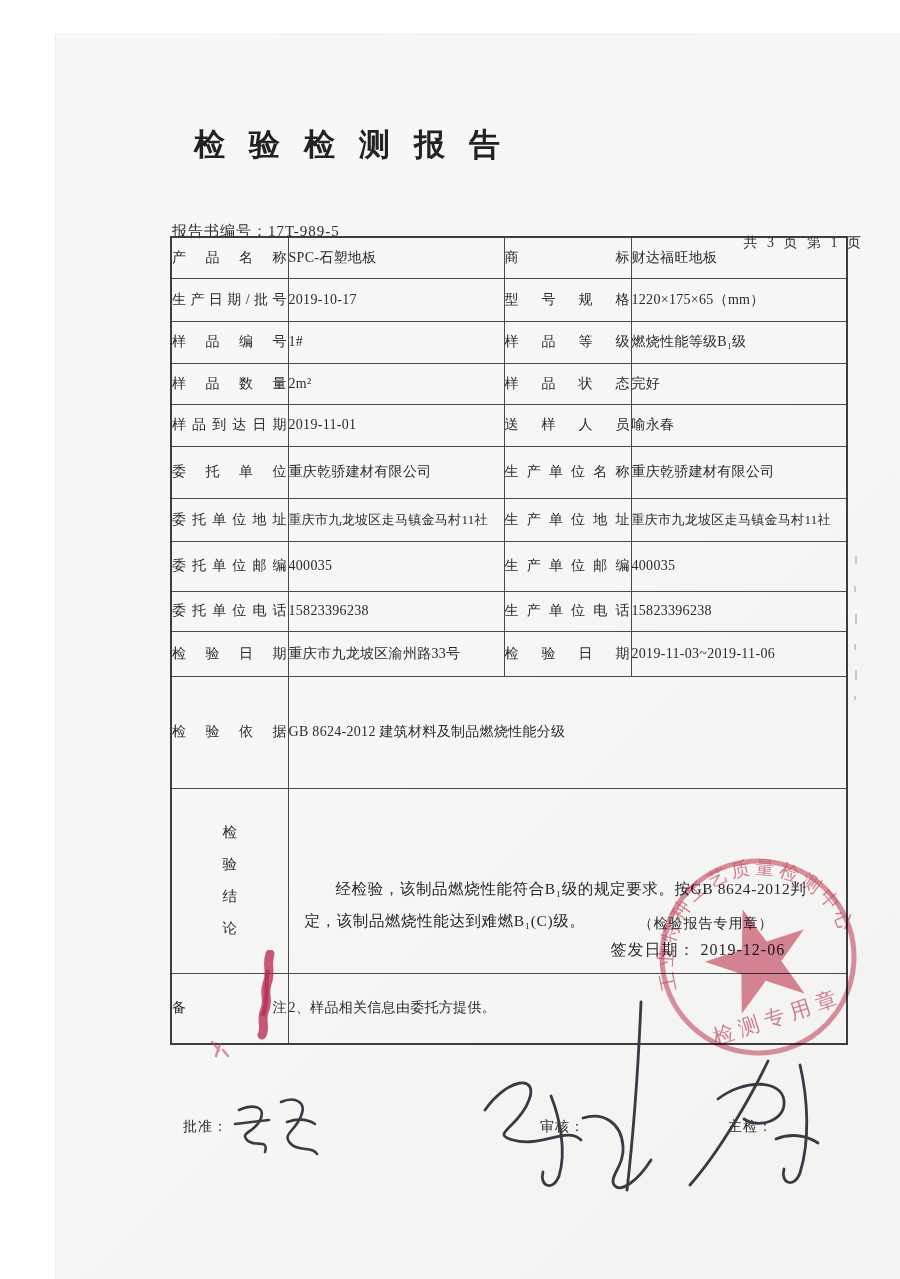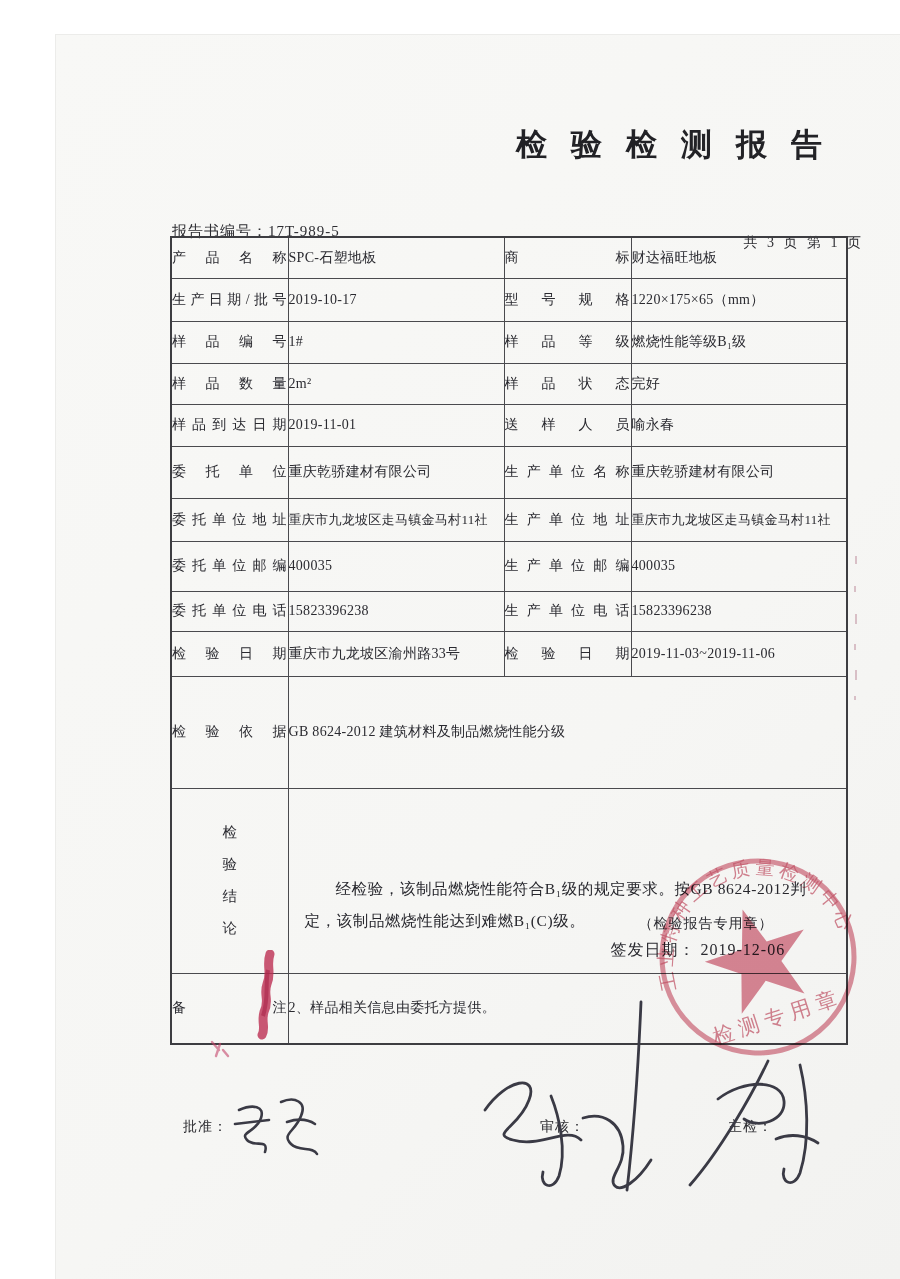--- a/index.html
+++ b/index.html
@@ -2,21 +2,21 @@
 <html><head>
 <meta charset="utf-8">
 <style>
   html,body{margin:0;padding:0;}
   body{width:900px;height:1279px;background:#ffffff;overflow:hidden;
        font-family:"Liberation Serif","DejaVu Serif",serif;color:#26262b;}
   .page{position:relative;width:900px;height:1279px;background:#ffffff;}
   .paper{position:absolute;left:55px;top:34px;right:0;bottom:0;
          background:linear-gradient(135deg,#f8f8f6 0%,#f6f6f4 60%,#f2f2f0 100%);
          box-shadow:inset 1px 1px 0 #ececea;}
-  .doc-title{position:absolute;left:170px;top:124px;width:676px;text-align:right;
+  .doc-title{position:absolute;left:170px;top:124px;width:676px;text-align:left;
              font-size:31px;font-weight:bold;letter-spacing:24px;color:#222226;
              text-indent:24px;white-space:nowrap;}
   .report-no{position:absolute;left:172px;top:222px;font-size:15px;letter-spacing:1px;color:#2c2c31;}
   .pagination{position:absolute;right:36px;top:234px;font-size:14px;letter-spacing:3px;color:#2c2c31;}
 
   table.report{position:absolute;left:170px;top:236px;width:676px;border-collapse:collapse;
                table-layout:fixed;background:transparent;}
   table.report,table.report td{border:1.5px solid #4a4a4e;}
   table.report{border-width:2.2px;border-color:#3d3d41;}
   table.report td{padding:0;vertical-align:middle;font-size:14px;color:#2a2a30;overflow:hidden;}

